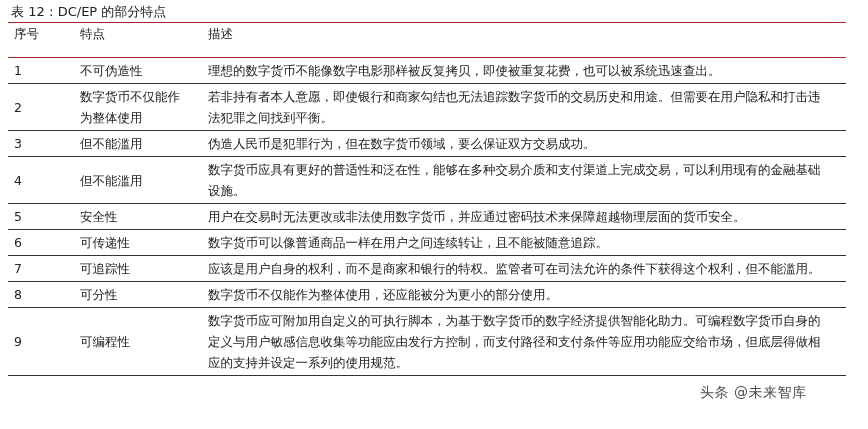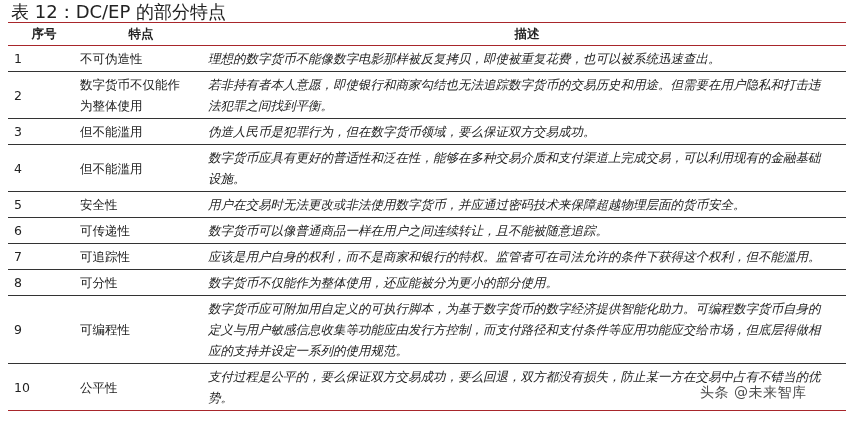--- a/index.html
+++ b/index.html
@@ -12,21 +12,21 @@
       height: 429px;
       position: relative;
       overflow: hidden;
       font-family: "DejaVu Sans", "Liberation Sans", sans-serif;
       color: #222222;
     }
     .caption {
       position: absolute;
       left: 11px;
       top: 3px;
-      font-size: 18px;
+      font-size: 13px;
       line-height: 17px;
       color: #222;
       white-space: nowrap;
     }
     table.features {
       position: absolute;
       left: 8px;
       top: 22px;
       width: 838px;
       border-collapse: collapse;
@@ -34,43 +34,42 @@
       font-size: 12.5px;
     }
     table.features col.c-seq { width: 66px; }
     table.features col.c-feat { width: 128px; }
     table.features col.c-desc { width: 644px; }
     table.features thead tr {
       border-top: 1.5px solid #a8262b;
       border-bottom: 1.5px solid #a8262b;
     }
     table.features th {
-      text-align: center;
-      font-weight: bold;
+      text-align: left;
+      font-weight: normal;
       height: 22px;
-      padding: 0 0 0 6px;
+      padding: 0 0 12px 6px;
       line-height: 22px;
       vertical-align: middle;
     }
     table.features tbody tr {
       border-bottom: 1.2px solid #333333;
     }
     table.features tbody tr.last {
       border-bottom: 1.5px solid #a8262b;
     }
     table.features td {
       padding: 2px 0 2px 6px;
       line-height: 21px;
       vertical-align: middle;
       white-space: normal;
       word-break: break-all;
     }
     table.features td.desc {
       padding-right: 14px;
-      font-style: italic;
     }
     table.features td.feat {
       padding-right: 14px;
     }
     .watermark {
       position: absolute;
       left: 700px;
       top: 384px;
       font-size: 14px;
       color: rgba(20,20,20,0.78);
@@ -137,21 +136,16 @@
     <tr>
       <td>8</td>
       <td class="feat">可分性</td>
       <td class="desc">数字货币不仅能作为整体使用，还应能被分为更小的部分使用。</td>
     </tr>
     <tr>
       <td>9</td>
       <td class="feat">可编程性</td>
       <td class="desc">数字货币应可附加用自定义的可执行脚本，为基于数字货币的数字经济提供智能化助力。可编程数字货币自身的定义与用户敏感信息收集等功能应由发行方控制，而支付路径和支付条件等应用功能应交给市场，但底层得做相应的支持并设定一系列的使用规范。</td>
     </tr>
-    <tr class="last">
-      <td>10</td>
-      <td class="feat">公平性</td>
-      <td class="desc">支付过程是公平的，要么保证双方交易成功，要么回退，双方都没有损失，防止某一方在交易中占有不错当的优势。</td>
-    </tr>
   </tbody>
 </table>
 
 <div class="watermark">头条 @未来智库</div>
 
 </body></html>

